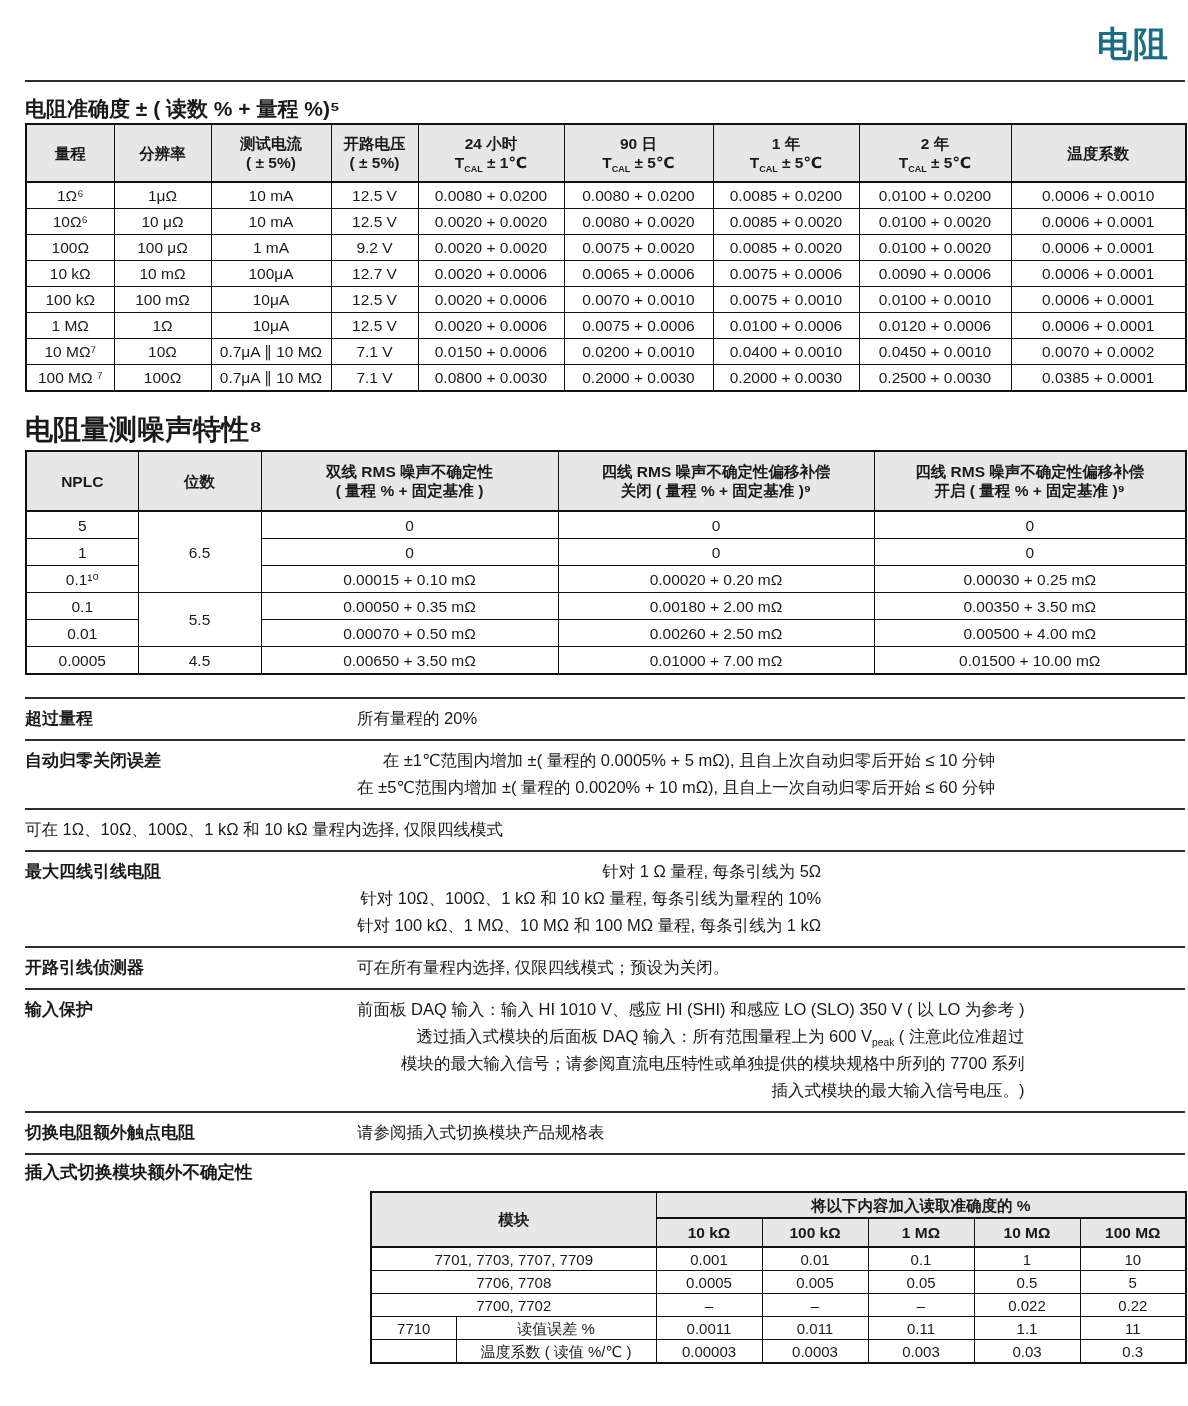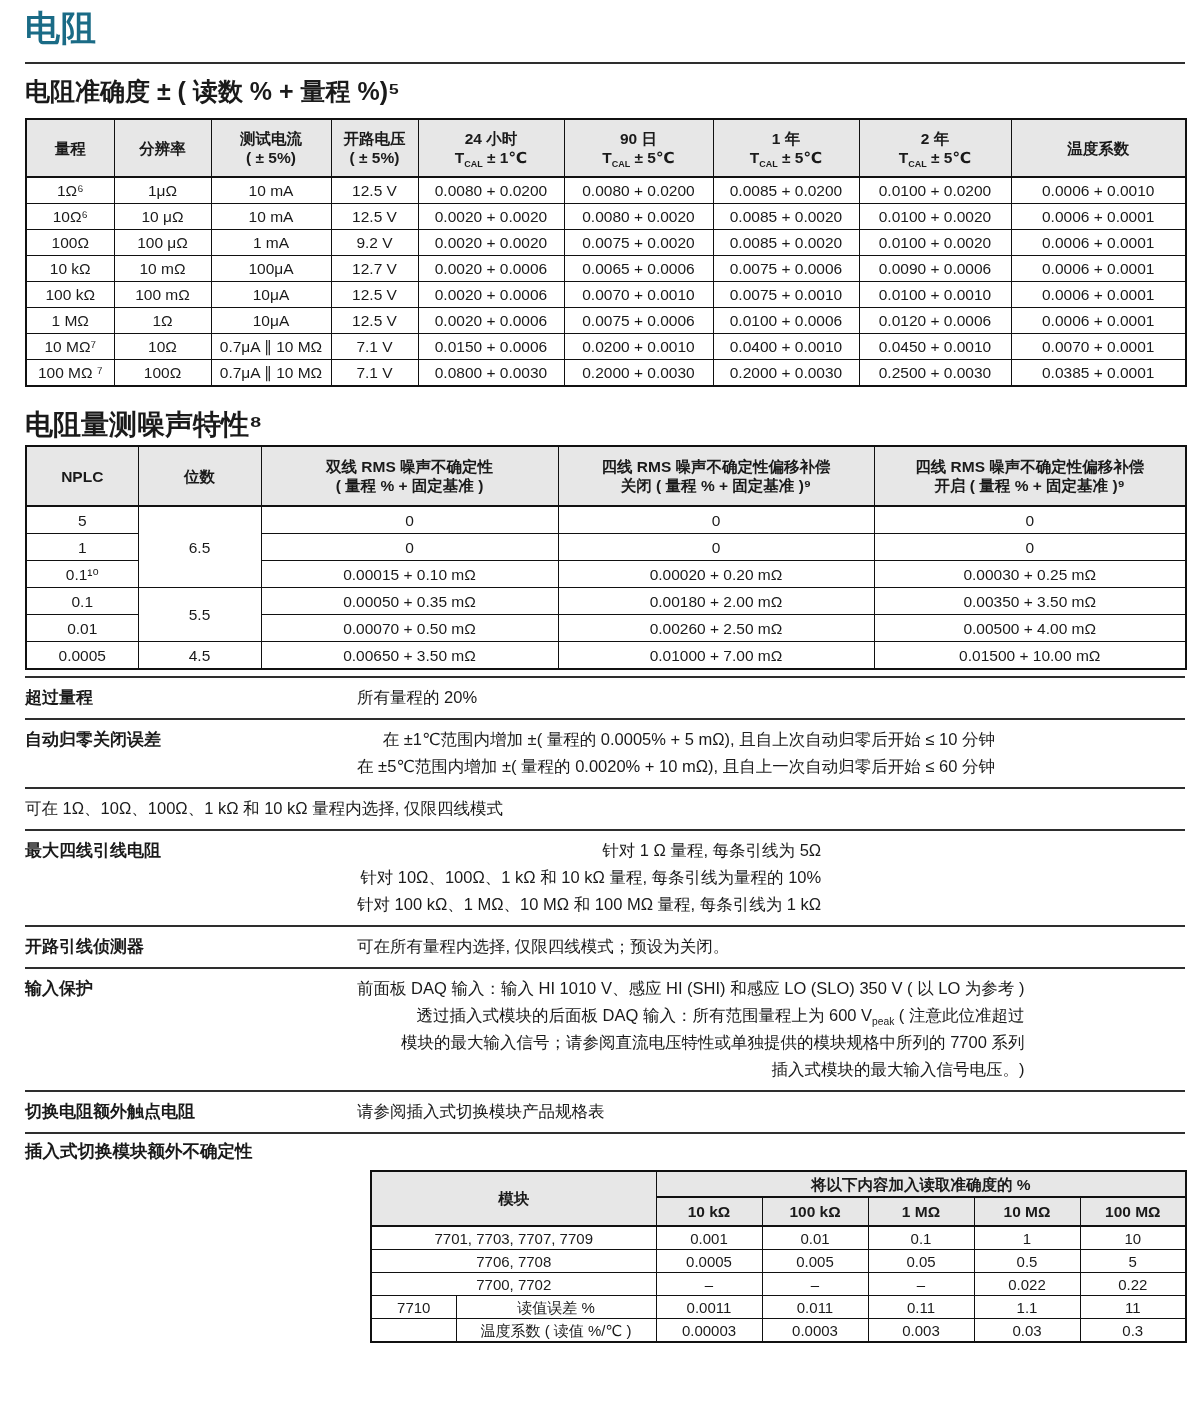--- a/index.html
+++ b/index.html
@@ -5,29 +5,29 @@
   html,body{margin:0;padding:0;background:#ffffff;}
   body{
     width:1188px;min-height:1406px;
     font-family:"Liberation Sans","DejaVu Sans",sans-serif;
     color:#1a1a1a;
     -webkit-font-smoothing:antialiased;
   }
   .content{width:1160px;margin:0 3px 0 25px;padding-top:8px;}
   .page-title{
     font-size:35px;font-weight:700;letter-spacing:1px;
-    color:#1a6b86;line-height:40px;margin:0;
+    color:#1a6b86;line-height:40px;margin:16px;text-align:right;
   }
   .title-rule{border:none;border-top:2px solid #2e2e2e;margin:14px 0 0 0;}
-  .sec-heading{font-size:25px;font-weight:700;margin:13px 0 0 0;line-height:28px;}
+  .sec-heading{font-size:21px;font-weight:700;margin:13px 0 0 0;line-height:28px;}
   .sec-heading.small{font-size:17.5px;line-height:22px;}
 
   
   table{border-collapse:collapse;table-layout:fixed;}
-  table.spec{border:2.5px solid #111;margin-top:13px;}
+  table.spec{border:2.5px solid #111;}
   table.spec th,table.spec td{
     border:1.5px solid #111;
     text-align:center;vertical-align:middle;
     font-size:15.5px;line-height:19px;
     padding:1px 3px;overflow:hidden;white-space:nowrap;
   }
   table.spec thead th{
     background:#e7e7e7;font-weight:700;
     border-bottom:2px solid #111;
   }
@@ -38,21 +38,21 @@
   .t2 thead th{height:56px;font-size:15.5px;}
   .t2 tbody td{height:24px;}
   table.t4{width:815px;margin-left:345px;margin-top:8px;}
   .t4 th{height:22px;font-size:15px;}
   .t4 th.range{height:25px;}
   .t4 tbody td{height:20px;font-size:15px;}
   sub{font-size:0.62em;line-height:0;}
   th sub{font-size:0.58em;}
 
   
-  .char-list{margin-top:6px;border-bottom:2px solid #2e2e2e;}
+  .char-list{margin-top:22px;border-bottom:2px solid #2e2e2e;}
   .spec-row{display:flex;border-top:2px solid #2e2e2e;padding:6px 0 7px 0;}
   .spec-label{width:332px;flex:0 0 332px;font-weight:700;font-size:17px;line-height:27px;}
   .spec-values{font-size:16.5px;line-height:27px;text-align:right;}
   .spec-line{white-space:nowrap;}
   .gap-lg{margin-top:24px;}
   .gap-md{margin-top:30px;}
   .gap-sm{margin-top:6px;}
 </style>
 </head>
 <body>
@@ -158,21 +158,21 @@
         </tr>
         <tr>
           <td>10 MΩ⁷</td>
           <td>10Ω</td>
           <td>0.7μA ∥ 10 MΩ</td>
           <td>7.1 V</td>
           <td>0.0150 + 0.0006</td>
           <td>0.0200 + 0.0010</td>
           <td>0.0400 + 0.0010</td>
           <td>0.0450 + 0.0010</td>
-          <td>0.0070 + 0.0001</td>
+          <td>0.0070 + 0.0002</td>
         </tr>
         <tr>
           <td>100 MΩ ⁷</td>
           <td>100Ω</td>
           <td>0.7μA ∥ 10 MΩ</td>
           <td>7.1 V</td>
           <td>0.0800 + 0.0030</td>
           <td>0.2000 + 0.0030</td>
           <td>0.2000 + 0.0030</td>
           <td>0.2500 + 0.0030</td>

